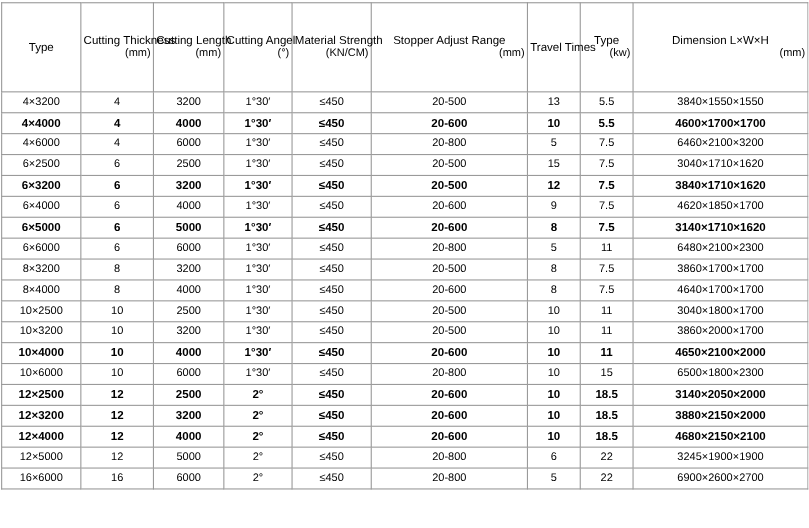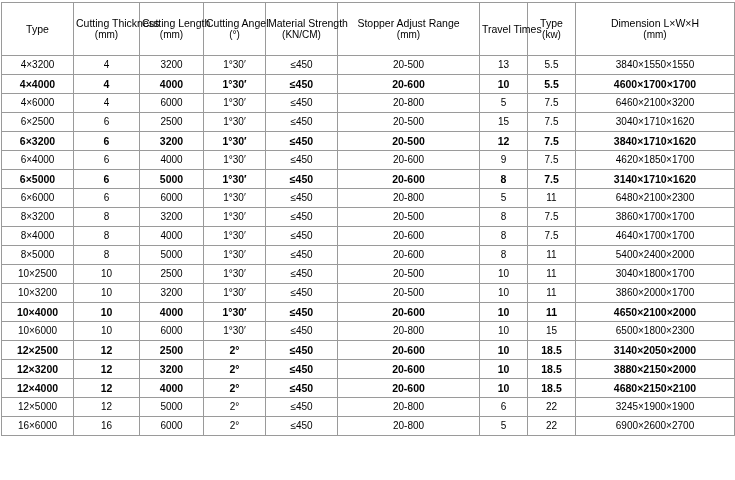--- a/index.html
+++ b/index.html
@@ -27,25 +27,26 @@
     padding: 0;
     font-size: 10px;
     line-height: 1.15;
     color: #000;
     white-space: nowrap;
   }
   #spec-table thead th {
     height: 50px;
     font-weight: normal;
     font-size: 10.5px;
-    padding: 1px 2px;
+    padding: 15px 2px;
   }
   #spec-table thead th .unit {
     display: block;
     font-size: 10px;
+    text-align: right;
   }
   #spec-table tbody td {
     height: 18px;
   }
   #spec-table tbody tr td.bold,
   #spec-table tbody tr.bold td {
     font-weight: bold;
     font-size: 10.5px;
   }
   
@@ -192,31 +193,20 @@
         <td>8</td>
         <td>4000</td>
         <td>1°30′</td>
         <td>≤450</td>
         <td>20-600</td>
         <td>8</td>
         <td>7.5</td>
         <td>4640×1700×1700</td>
       </tr>
       <tr>
-        <td>8×5000</td>
-        <td>8</td>
-        <td>5000</td>
-        <td>1°30′</td>
-        <td>≤450</td>
-        <td>20-600</td>
-        <td>8</td>
-        <td>11</td>
-        <td>5400×2400×2000</td>
-      </tr>
-      <tr>
         <td>10×2500</td>
         <td>10</td>
         <td>2500</td>
         <td>1°30′</td>
         <td>≤450</td>
         <td>20-500</td>
         <td>10</td>
         <td>11</td>
         <td>3040×1800×1700</td>
       </tr>

